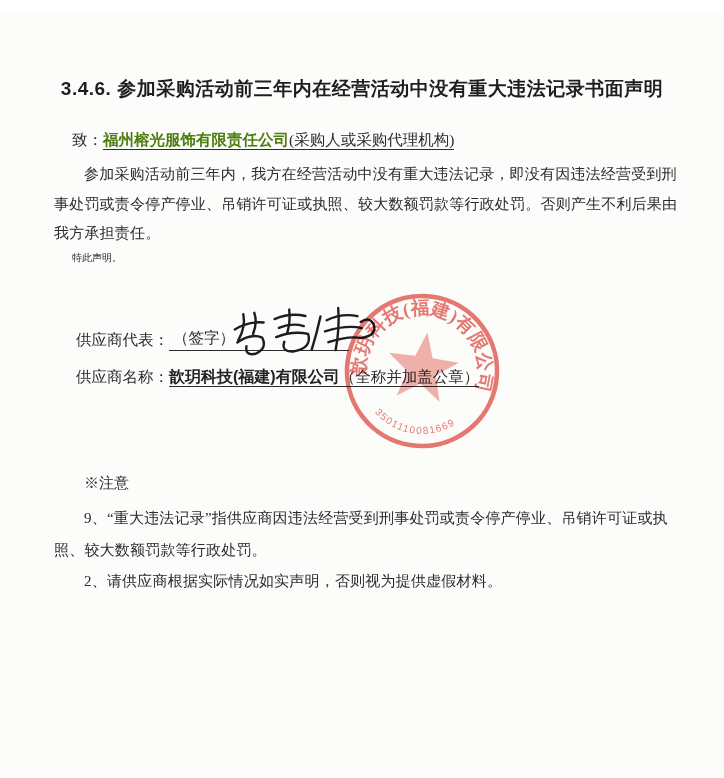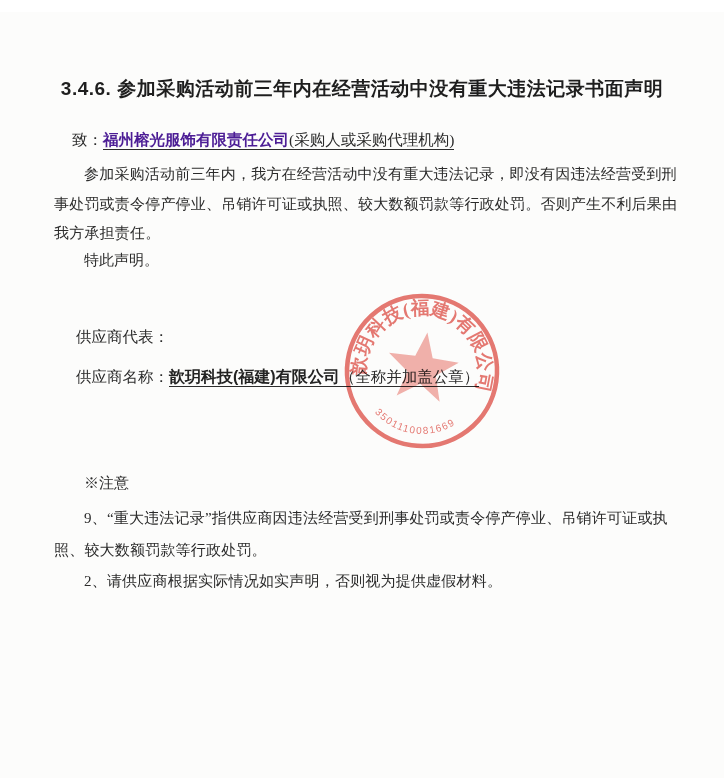--- a/index.html
+++ b/index.html
@@ -10,25 +10,25 @@
     color:#2b2b2b;overflow:hidden;
   }
   .title{
     position:absolute;top:64px;left:0;width:100%;margin:0;
     text-align:center;font-size:19px;font-weight:700;
     font-family:"Liberation Sans","DejaVu Sans",sans-serif;
     color:#1e1e1e;letter-spacing:0.5px;
   }
   .salutation{position:absolute;top:118px;left:72px;font-size:15.5px;white-space:nowrap;}
   .uline{border-bottom:1.6px solid #2c2c2c;padding-bottom:1px;}
-  .recipient{font-weight:700;font-family:"Liberation Sans","DejaVu Sans",sans-serif;color:#4c1d95;}
+  .recipient{font-weight:700;font-family:"Liberation Sans","DejaVu Sans",sans-serif;color:#4d7c0f;}
   .body-block{position:absolute;top:148px;left:54px;width:620px;font-size:15px;}
   .body-line{height:29.5px;line-height:29.5px;white-space:nowrap;letter-spacing:0.2px;}
   .indent{text-indent:30px;}
-  .closing{position:absolute;top:239px;left:84px;font-size:15px;}
+  .closing{position:absolute;top:239px;left:72px;font-size:10px;}
   .sig-row{position:absolute;left:76px;font-size:15.5px;white-space:nowrap;}
   #rep-row{top:315px;}
   #name-row{top:355px;}
   #date-row{top:389px;}
   .sign-zone{
     display:inline-block;position:relative;width:180px;height:23px;
     border-bottom:1.6px solid #2c2c2c;vertical-align:bottom;
   }
   .sign-hint{position:absolute;left:4px;bottom:1px;}
   .sig-svg{position:absolute;left:62px;top:-22px;}
@@ -63,21 +63,37 @@
 
   <div class="body-block">
     <div class="body-line indent">参加采购活动前三年内，我方在经营活动中没有重大违法记录，即没有因违法经营受到刑</div>
     <div class="body-line">事处罚或责令停产停业、吊销许可证或执照、较大数额罚款等行政处罚。否则产生不利后果由</div>
     <div class="body-line">我方承担责任。</div>
   </div>
 
   <div class="closing">特此声明。</div>
 
   <div class="sig-row" id="rep-row">
-    <span>供应商代表：</span>
+    <span>供应商代表：</span><span class="sign-zone"><span class="sign-hint">（签字）</span><svg class="sig-svg" viewBox="0 0 150 54" width="150" height="54">
+        <g fill="none" stroke="#1d1d1d" stroke-width="2.4" stroke-linecap="round" stroke-linejoin="round" transform="rotate(-2 75 27)">
+          <path d="M4 22 Q18 14 33 16"></path>
+          <path d="M13 7 Q15 20 7 33"></path>
+          <path d="M24 6 Q27 16 22 27"></path>
+          <path d="M6 35 Q20 26 31 31 Q36 42 24 47 Q13 49 15 39"></path>
+          <path d="M44 13 Q60 7 75 11"></path>
+          <path d="M48 22 Q61 17 73 21"></path>
+          <path d="M59 4 Q60 16 56 28"></path>
+          <path d="M45 31 Q62 25 77 29 Q81 43 62 46 Q49 46 53 36"></path>
+          <path d="M90 12 Q86 28 80 45"></path>
+          <path d="M96 16 Q112 9 127 13"></path>
+          <path d="M108 4 Q109 24 104 46"></path>
+          <path d="M94 27 Q116 21 131 25"></path>
+          <path d="M97 38 Q118 32 130 35 Q146 33 143 22 Q139 13 130 19"></path>
+        </g>
+      </svg></span>
   </div>
 
   <div class="sig-row" id="name-row">
     <span>供应商名称：</span><span class="uline"><span class="company">歆玥科技(福建)有限公司</span><span>（全称并加盖公章）</span></span>
   </div>
 
 
   <svg class="seal" viewBox="0 0 168 168" width="168" height="168">
     <defs>
       <path id="seal-arc-top" d="M 30.4 103.5 A 57 57 0 1 1 137.6 103.5" fill="none"></path>

